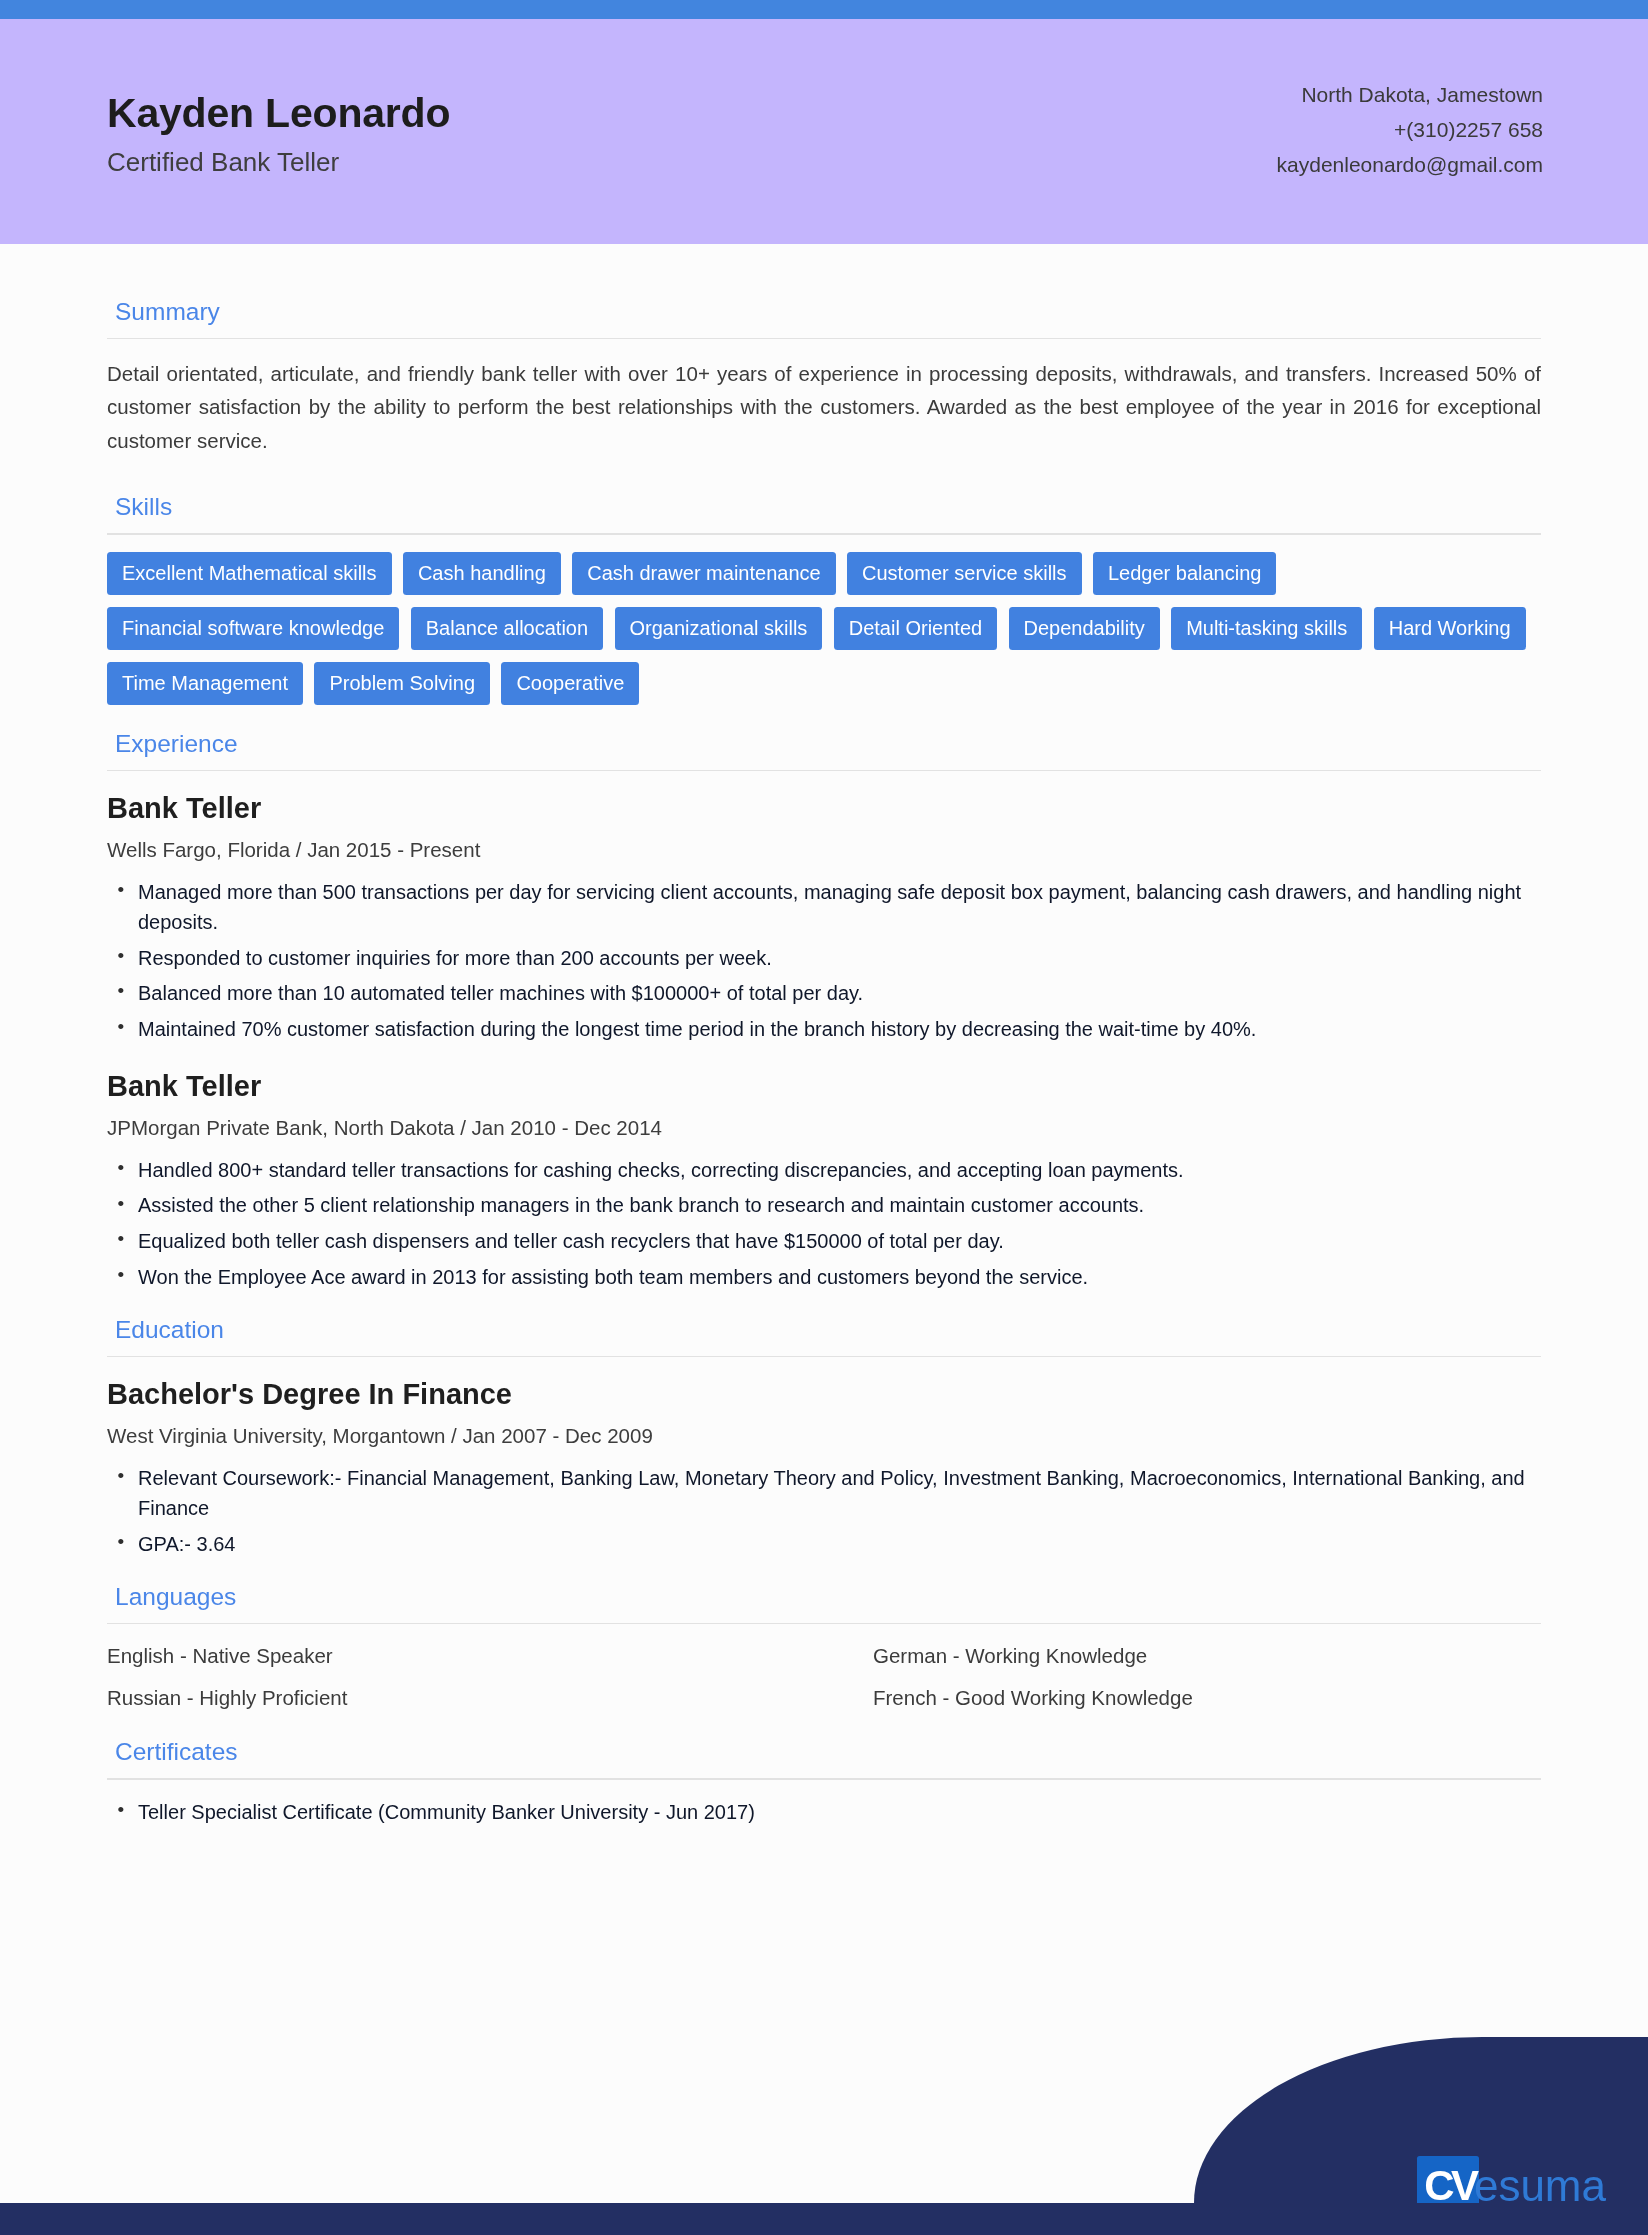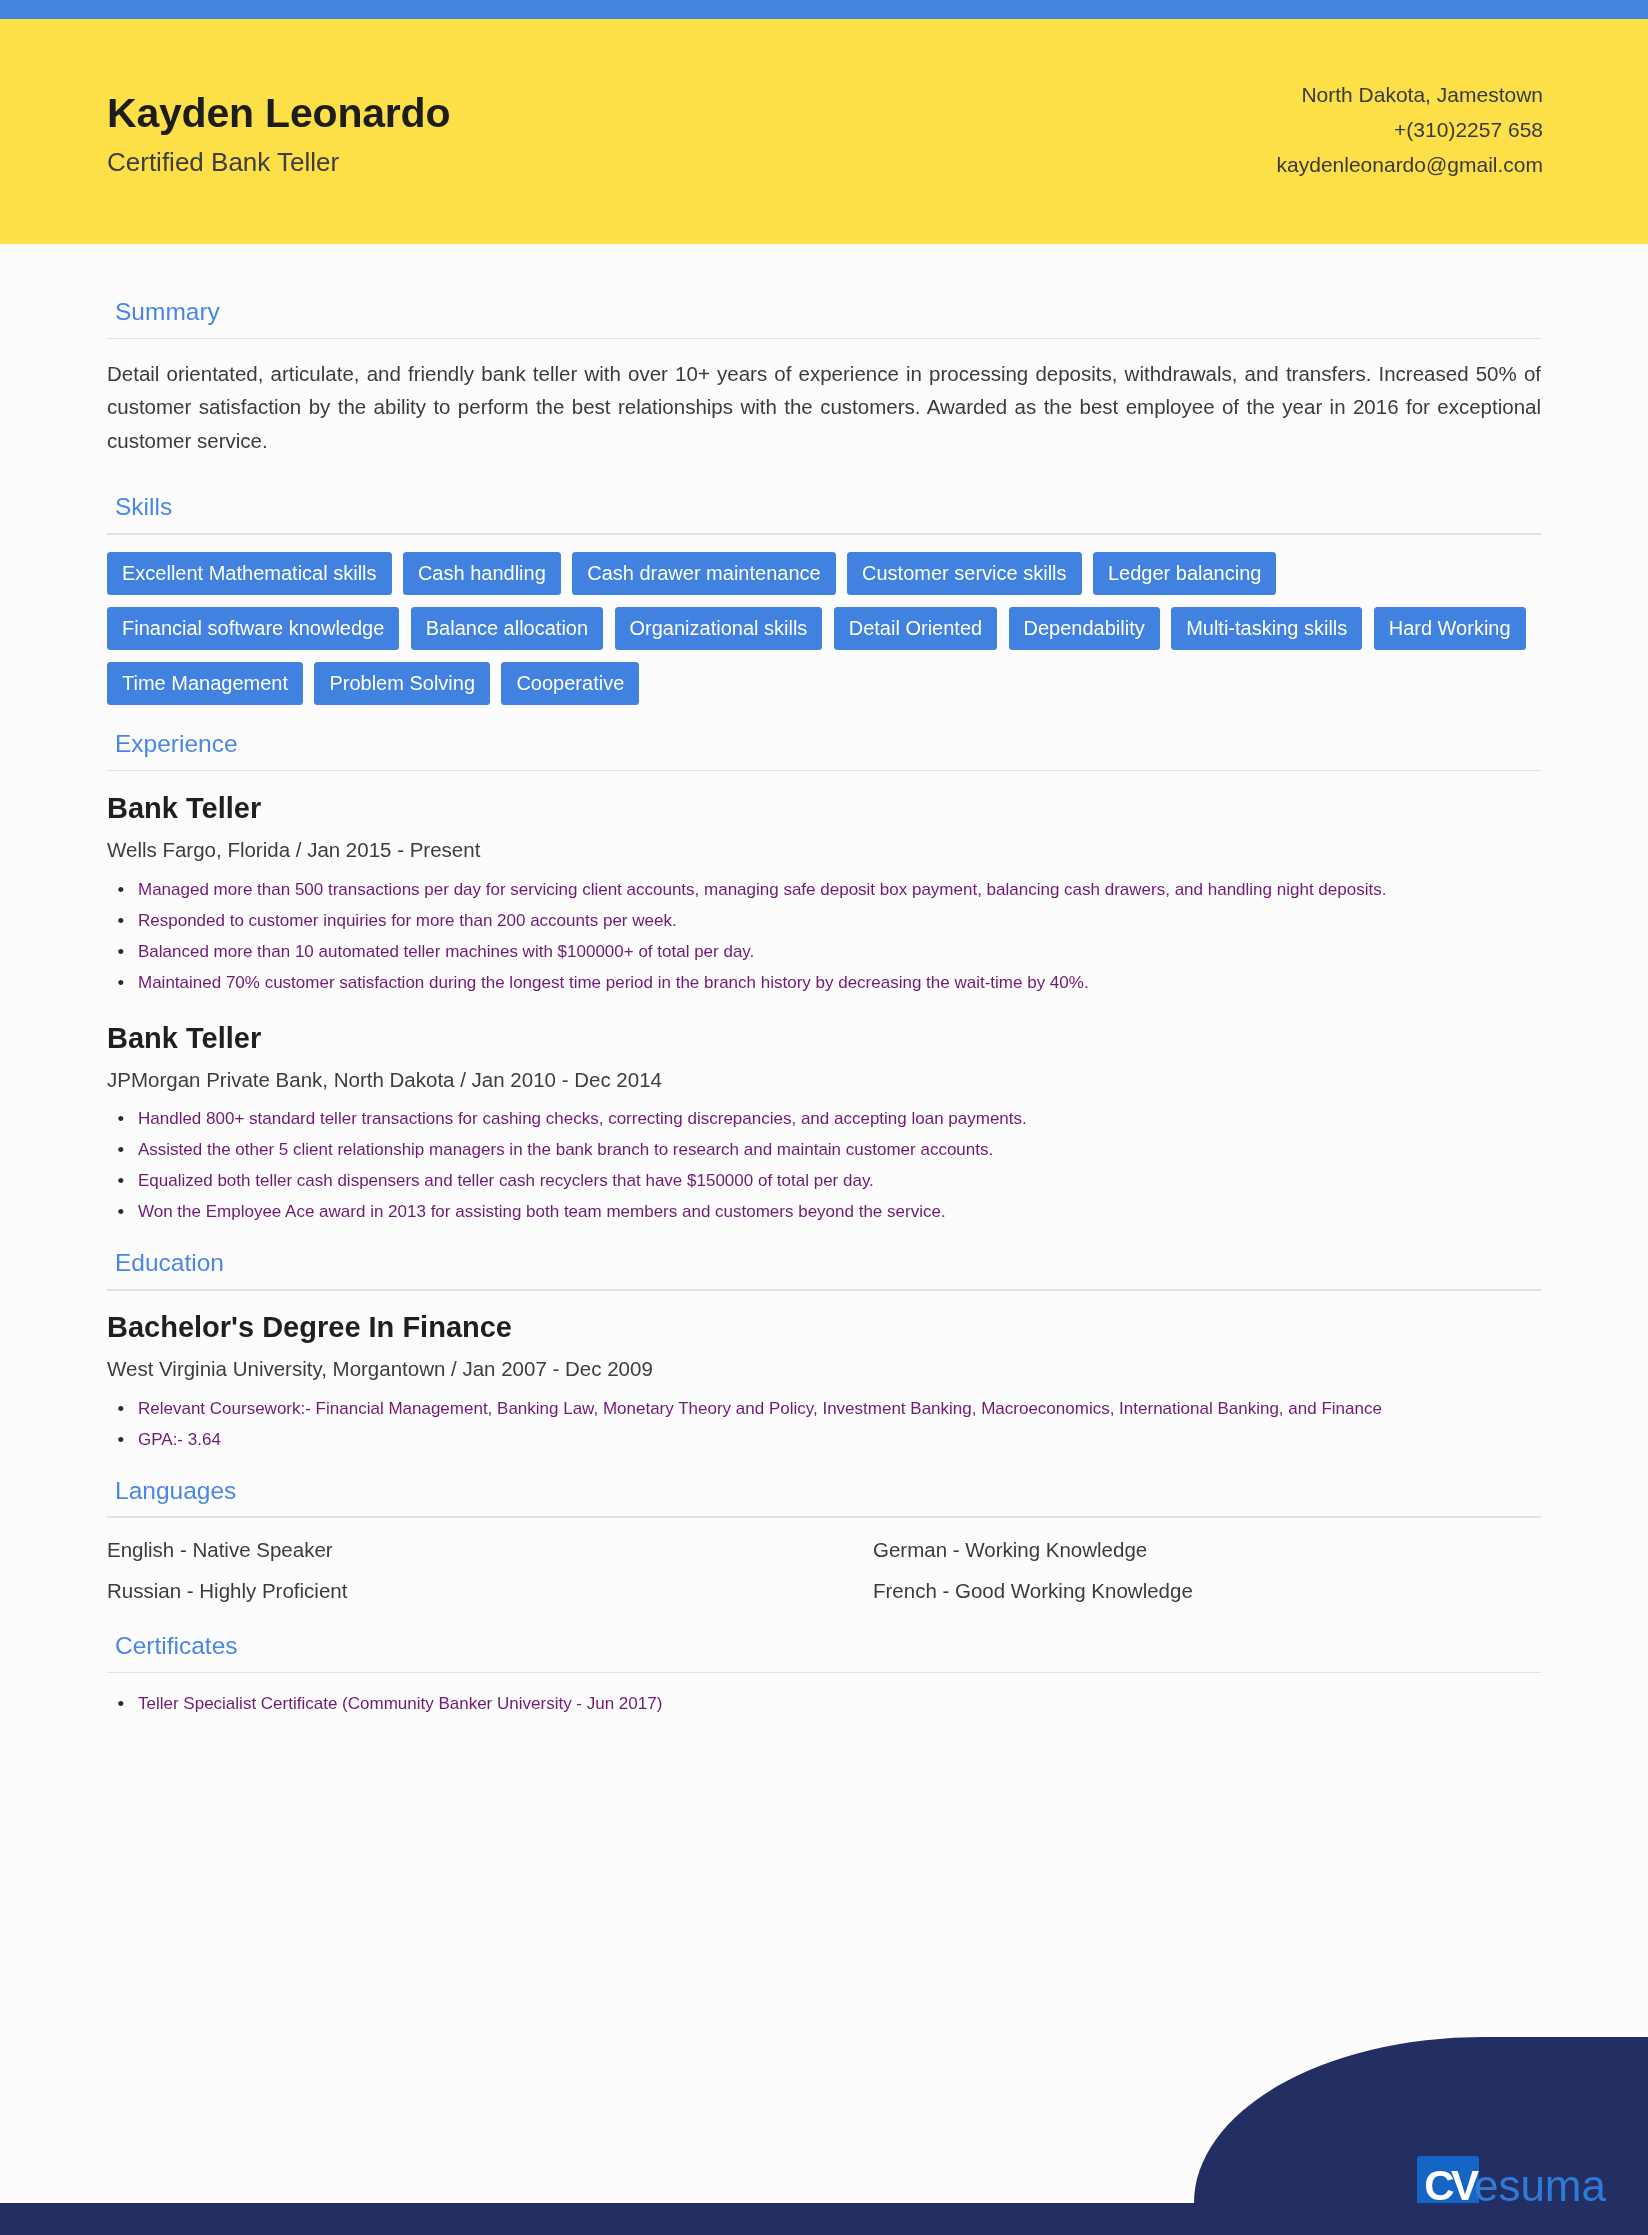--- a/index.html
+++ b/index.html
@@ -25,21 +25,21 @@
     height: 19px;
     background: #4285de;
   }
 
   
   .header {
     position: absolute;
     top: 19px; left: 0;
     width: 1648px;
     height: 225px;
-    background: #fde047;
+    background: #c4b5fd;
     display: flex;
     align-items: center;
     justify-content: space-between;
     padding: 0 105px 0 107px;
   }
 
   .identity { padding-top: 5.2px; }
 
   .full-name {
     font-size: 41px;
@@ -138,22 +138,22 @@
   }
 
   ul.bullets {
     list-style: none;
     margin: 0 0 23px 0;
     padding: 0;
   }
 
   ul.bullets li {
     position: relative;
-    font-size: 17px;
-    color: #701a75;
+    font-size: 20px;
+    color: #0f172a;
     line-height: 1.52;
     padding-left: 31px;
     margin-bottom: 5.2px;
   }
 
   ul.bullets li::before {
     content: "\2022";
     position: absolute;
     left: 10.5px;
     top: -0.9px;

